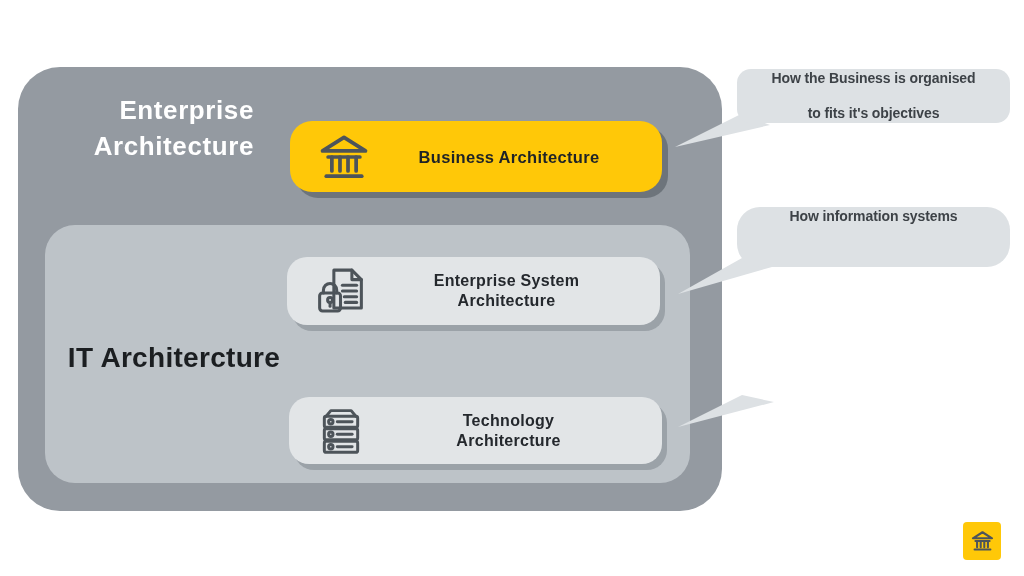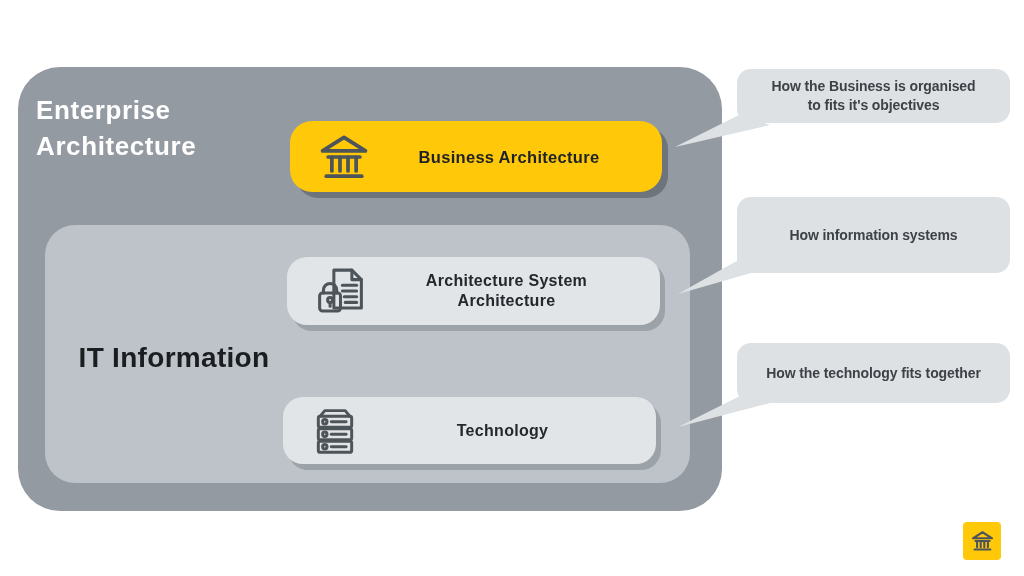--- a/index.html
+++ b/index.html
@@ -11,41 +11,41 @@
   html,body{width:1024px;height:576px;}
   body{font-family:"Liberation Sans","DejaVu Sans",sans-serif;background:#ffffff;overflow:hidden;}
   .stage{position:relative;width:1024px;height:576px;background:#ffffff;}
 
   .outer-panel{position:absolute;left:18px;top:67px;width:704px;height:444px;
     background:var(--outer-bg);border-radius:42px;z-index:1;}
   .inner-panel{position:absolute;left:45px;top:225px;width:645px;height:258px;
     background:var(--inner-bg);border-radius:30px;z-index:2;}
 
   .enterprise-title{position:absolute;left:36px;top:92px;width:218px;z-index:3;
-    text-align:left;color:var(--title-light);font-size:26px;line-height:36px;
+    text-align:right;color:var(--title-light);font-size:26px;line-height:36px;
     font-weight:600;letter-spacing:.6px;}
   .it-title{position:absolute;left:58px;top:342px;width:232px;z-index:3;
     text-align:center;color:var(--text-dark);font-size:28px;font-weight:700;letter-spacing:.3px;}
 
   .arch-box{position:absolute;z-index:3;display:flex;align-items:center;padding-left:40px;}
   .box-business{left:290px;top:121px;width:372px;height:71px;border-radius:22px;
     background:var(--yellow);box-shadow:6px 6px 0 rgba(62,70,78,.45);}
   .box-light{background:var(--box-bg);border-radius:20px;box-shadow:5px 6px 0 rgba(100,108,116,.38);}
   .box-info{left:287px;top:257px;width:373px;height:68px;}
-  .box-tech{left:283px;top:397px;width:373px;height:67px;}
+  .box-tech{left:289px;top:397px;width:373px;height:67px;}
 
   .box-icon{position:absolute;left:26px;top:50%;transform:translateY(-50%);display:flex;}
   .box-label{width:100%;text-align:center;font-weight:700;color:#24282d;
     font-size:16px;line-height:20px;letter-spacing:.3px;padding-left:36px;padding-right:10px;}
   .box-business .box-label{font-size:16.5px;color:#1f2327;}
 
   .callout{position:absolute;left:737px;width:273px;z-index:5;background:var(--callout-bg);
-    border-radius:14px;display:flex;flex-direction:column;align-items:center;justify-content:center;}
+    border-radius:14px;display:flex;flex-direction:column;align-items:center;justify-content:space-between;}
   .callout-1{top:69px;height:54px;}
-  .callout-2{top:197px;height:76px;}
+  .callout-2{top:207px;height:60px;border-radius:23px;}
   .callout-3{top:343px;height:60px;}
   .callout-line{white-space:nowrap;font-size:14px;line-height:19px;font-weight:600;
     color:var(--callout-text);letter-spacing:-.1px;}
   .callout-line:empty{display:none;}
 
   .tail{position:absolute;z-index:4;}
   .tail polygon{fill:var(--callout-bg);}
 
   .footer-logo{position:absolute;left:963px;top:522px;width:38px;height:38px;z-index:3;
     background:var(--yellow);border-radius:4px;display:flex;align-items:center;justify-content:center;}
@@ -58,21 +58,21 @@
 <div class="stage">
 
   <div class="outer-panel"></div>
   <div class="inner-panel"></div>
 
   <div class="enterprise-title">
     <div>Enterprise</div>
     <div>Architecture</div>
   </div>
 
-  <div class="it-title">IT Information</div>
+  <div class="it-title">IT Architercture</div>
 
   <div class="arch-box box-business">
     <span class="box-icon">
       <svg width="56" height="49" viewBox="0 0 60 52">
         <g class="icon-stroke" stroke-width="4">
           <path d="M7 19.5 L30 5 L53 19.5 Z"></path>
           <line x1="13" y1="26" x2="47" y2="26"></line>
           <line x1="17" y1="26" x2="17" y2="41"></line>
           <line x1="25.7" y1="26" x2="25.7" y2="41"></line>
           <line x1="34.3" y1="26" x2="34.3" y2="41"></line>
@@ -95,21 +95,21 @@
           <line x1="33" y1="35" x2="46" y2="35"></line>
           <line x1="34" y1="41" x2="46" y2="41"></line>
           <path d="M11 31 V28 a7 7 0 0 1 14 0 V31"></path>
           <rect x="7" y="31" width="22" height="19" rx="3"></rect>
           <circle cx="18" cy="38.5" r="2.6"></circle>
           <line x1="18" y1="41" x2="18" y2="45"></line>
         </g>
       </svg>
     </span>
     <div class="box-label">
-      <div>Architecture System</div>
+      <div>Enterprise System</div>
       <div>Architecture</div>
     </div>
   </div>
 
   <div class="arch-box box-light box-tech">
     <span class="box-icon">
       <svg width="52" height="50" viewBox="0 0 56 54">
         <g class="icon-stroke" stroke-width="3.2">
           <path d="M12 11 L17 5 H39 L44 11"></path>
           <rect x="10" y="11" width="36" height="12" rx="2"></rect>
@@ -119,43 +119,40 @@
           <circle cx="17" cy="30.5" r="2.4"></circle>
           <circle cx="17" cy="44" r="2.4"></circle>
           <line x1="24" y1="17" x2="40" y2="17"></line>
           <line x1="24" y1="30.5" x2="40" y2="30.5"></line>
           <line x1="24" y1="44" x2="40" y2="44"></line>
         </g>
       </svg>
     </span>
     <div class="box-label">
       <div>Technology</div>
+      <div>Architercture</div>
     </div>
   </div>
 
   <svg class="tail" style="left:670px;top:108px;" width="110" height="45" viewBox="0 0 110 45">
     <polygon points="71,6 5,39 100,17"></polygon>
   </svg>
   <svg class="tail" style="left:672px;top:252px;" width="106" height="46" viewBox="0 0 106 46">
     <polygon points="70,6 6,42 100,15"></polygon>
   </svg>
   <svg class="tail" style="left:672px;top:390px;" width="106" height="40" viewBox="0 0 106 40">
     <polygon points="70,5 6,37 102,12"></polygon>
   </svg>
 
   <div class="callout callout-1">
     <div class="callout-line">How the Business is organised</div>
     <div class="callout-line">to fits it's objectives</div>
   </div>
   <div class="callout callout-2">
     <div class="callout-line">How information systems</div>
-  </div>
-  <div class="callout callout-3">
-    <div class="callout-line">How the technology fits together</div>
-
   </div>
 
   <div class="footer-logo">
     <span style="display:flex;">
       <svg width="25" height="22" viewBox="0 0 60 52">
         <g class="icon-stroke" stroke-width="5">
           <path d="M7 19.5 L30 5 L53 19.5 Z"></path>
           <line x1="13" y1="26" x2="47" y2="26"></line>
           <line x1="17" y1="26" x2="17" y2="41"></line>
           <line x1="25.7" y1="26" x2="25.7" y2="41"></line>

